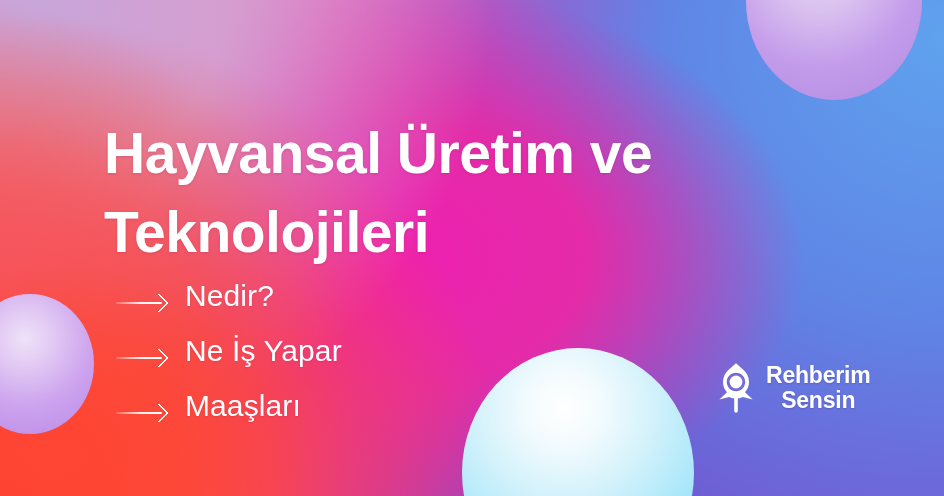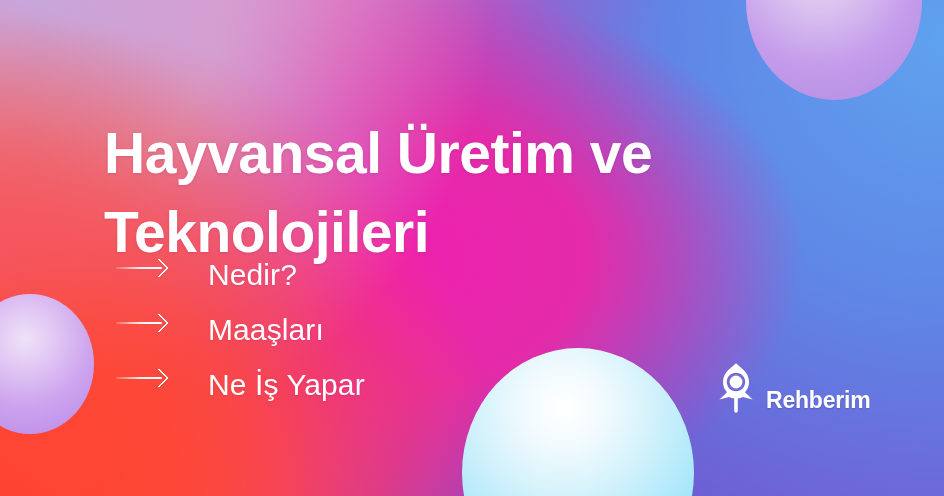--- a/index.html
+++ b/index.html
@@ -80,23 +80,22 @@
     margin-top:48px;
   }
 
   .bullet-list {
     position:absolute;
     left:116px; top:258px;
     list-style:none;
   }
   .bullet-row {
     display:flex;
-    align-items:flex-start;
+    align-items:flex-end;
     height:55px;
-    gap:23px;
   }
   .arrow-icon {
     position:relative;
     width:52px; height:20px;
     flex:0 0 52px;
     margin-right:17px;
   }
   .arrow-icon::before {
     content:"";
     position:absolute;
@@ -165,36 +164,37 @@
 
     <ul class="bullet-list">
 
       <li class="bullet-row">
         <span class="arrow-icon"></span>
         <span class="bullet-label">Nedir?</span>
       </li>
 
       <li class="bullet-row">
         <span class="arrow-icon"></span>
-        <span class="bullet-label">Maaşları</span>
+        <span class="bullet-label">Ne İş Yapar</span>
       </li>
 
       <li class="bullet-row">
         <span class="arrow-icon"></span>
-        <span class="bullet-label">Ne İş Yapar</span>
+        <span class="bullet-label">Maaşları</span>
       </li>
 
     </ul>
 
     <div class="logo">
       <span class="logo-mark">
         <svg viewBox="0 0 44 52" xmlns="http://www.w3.org/2000/svg" aria-hidden="true">
           <path fill="#ffffff" d="M22 2.2 L29.6 9.0 C32.9 11.9 35.0 16.2 35.0 21.0 C35.0 25.0 33.5 28.6 31.0 31.3 L38.6 38.4 L28.9 36.1 C27.3 36.9 25.6 37.4 23.8 37.6 L23.8 50.5 L22.0 52 L20.2 50.5 L20.2 37.6 C18.4 37.4 16.7 36.9 15.1 36.1 L5.4 38.4 L13.0 31.3 C10.5 28.6 9.0 25.0 9.0 21.0 C9.0 16.2 11.1 11.9 14.4 9.0 Z M22 11.8 C16.9 11.8 12.8 15.9 12.8 21.0 C12.8 26.1 16.9 30.2 22 30.2 C27.1 30.2 31.2 26.1 31.2 21.0 C31.2 15.9 27.1 11.8 22 11.8 Z"></path>
           <circle cx="22" cy="21" r="6.4" fill="#ffffff"></circle>
         </svg>
       </span>
       <span class="logo-words">
         <span class="logo-line-1">Rehberim</span>
+        <span class="logo-line-2">Sensin</span>
       </span>
     </div>
 
   </div>
 </div>
 
 </body></html>

